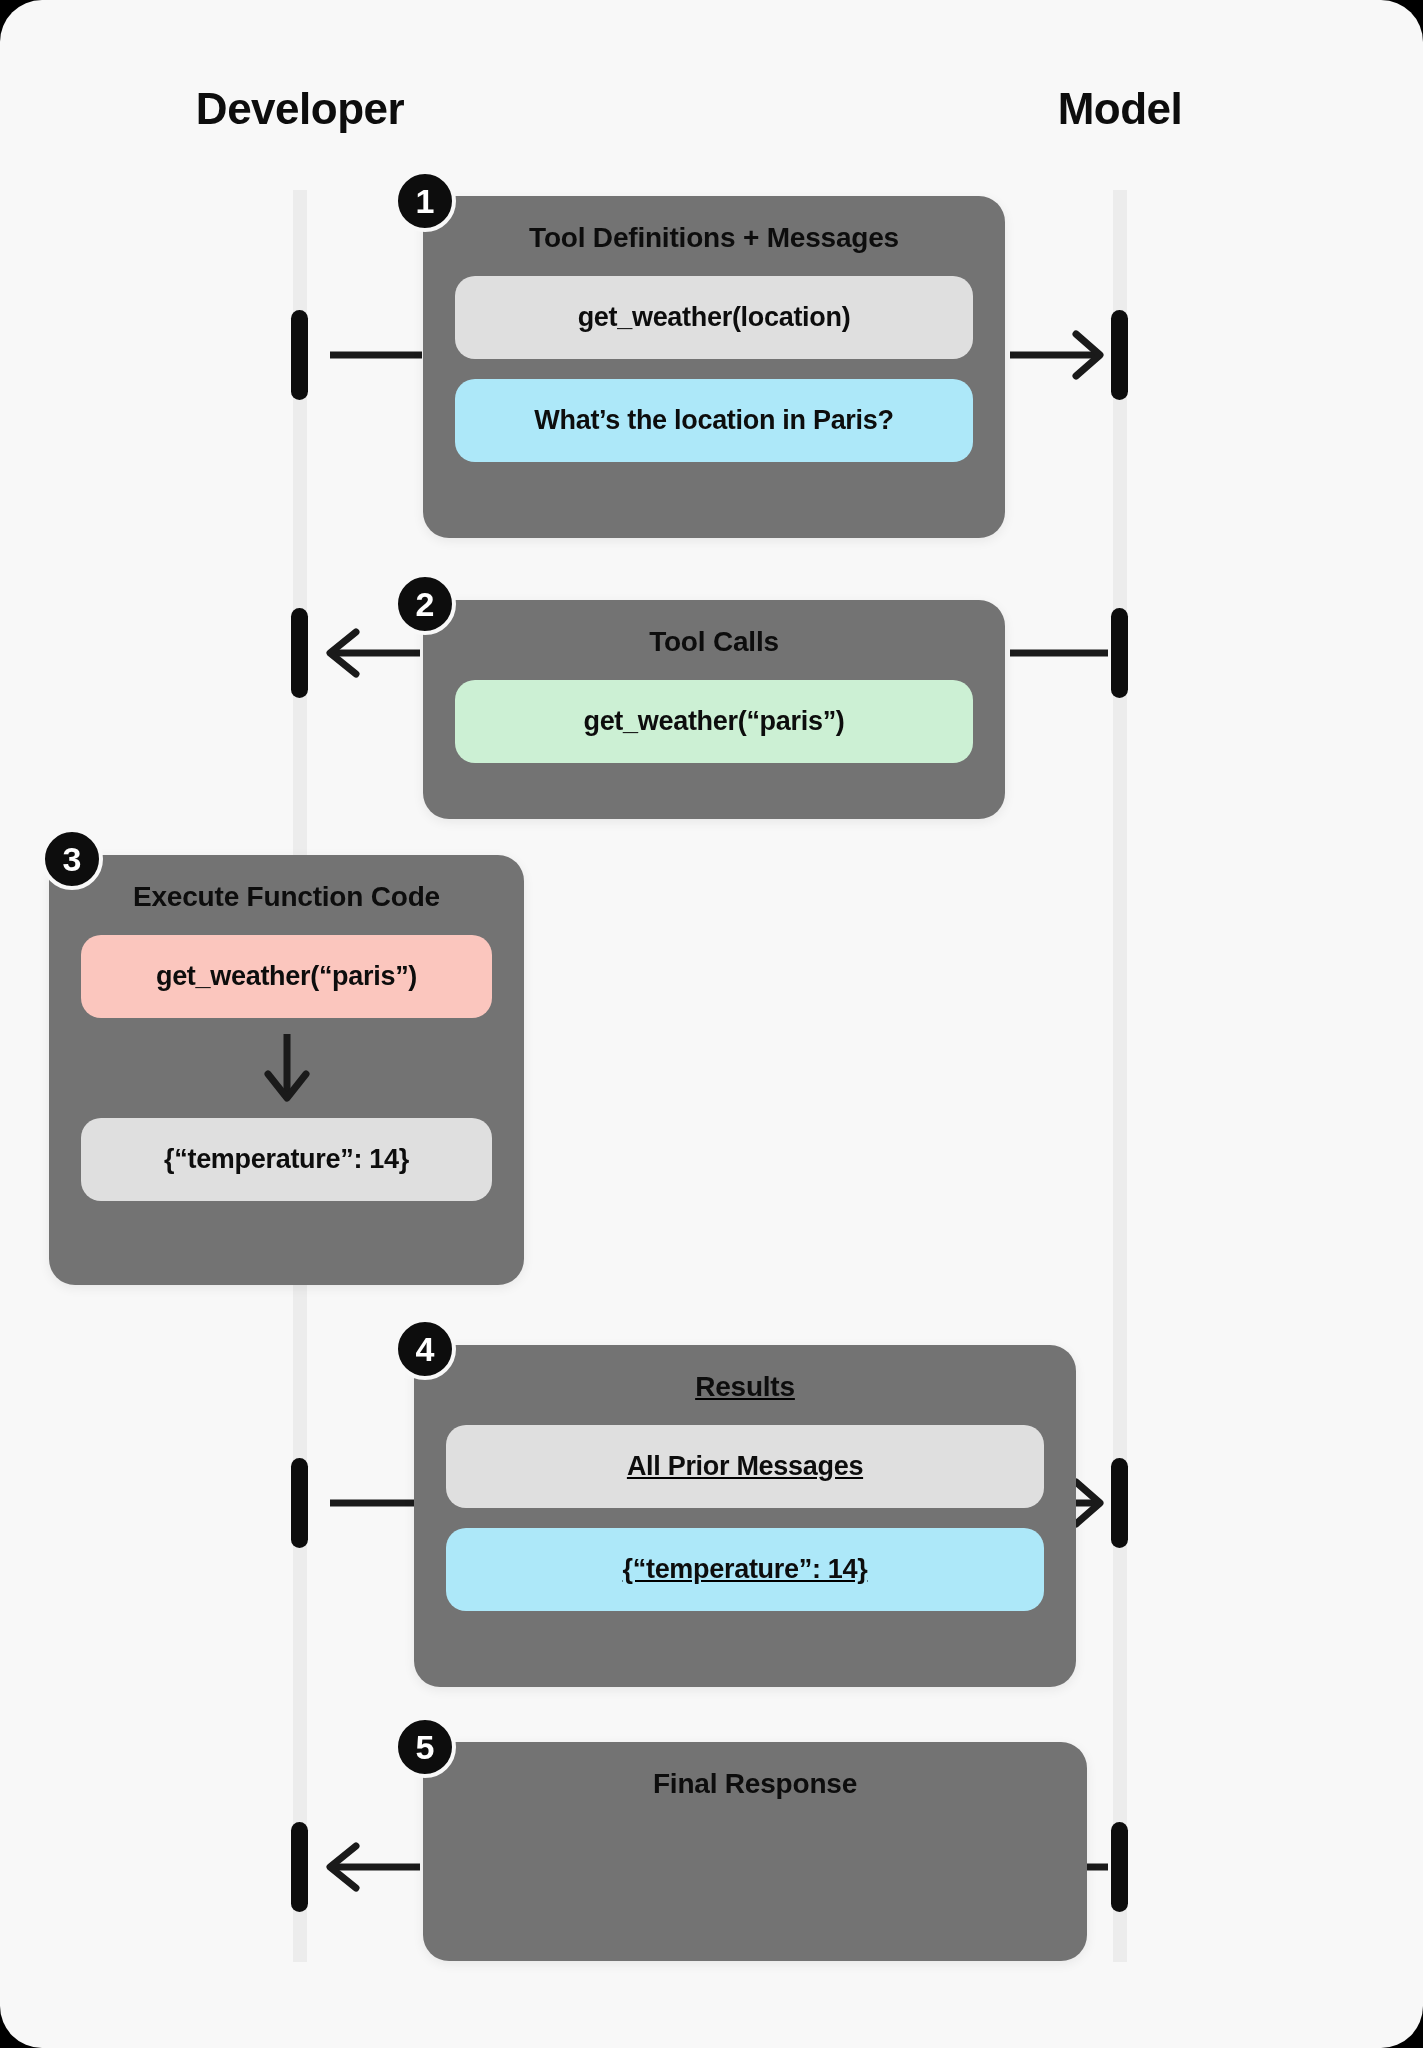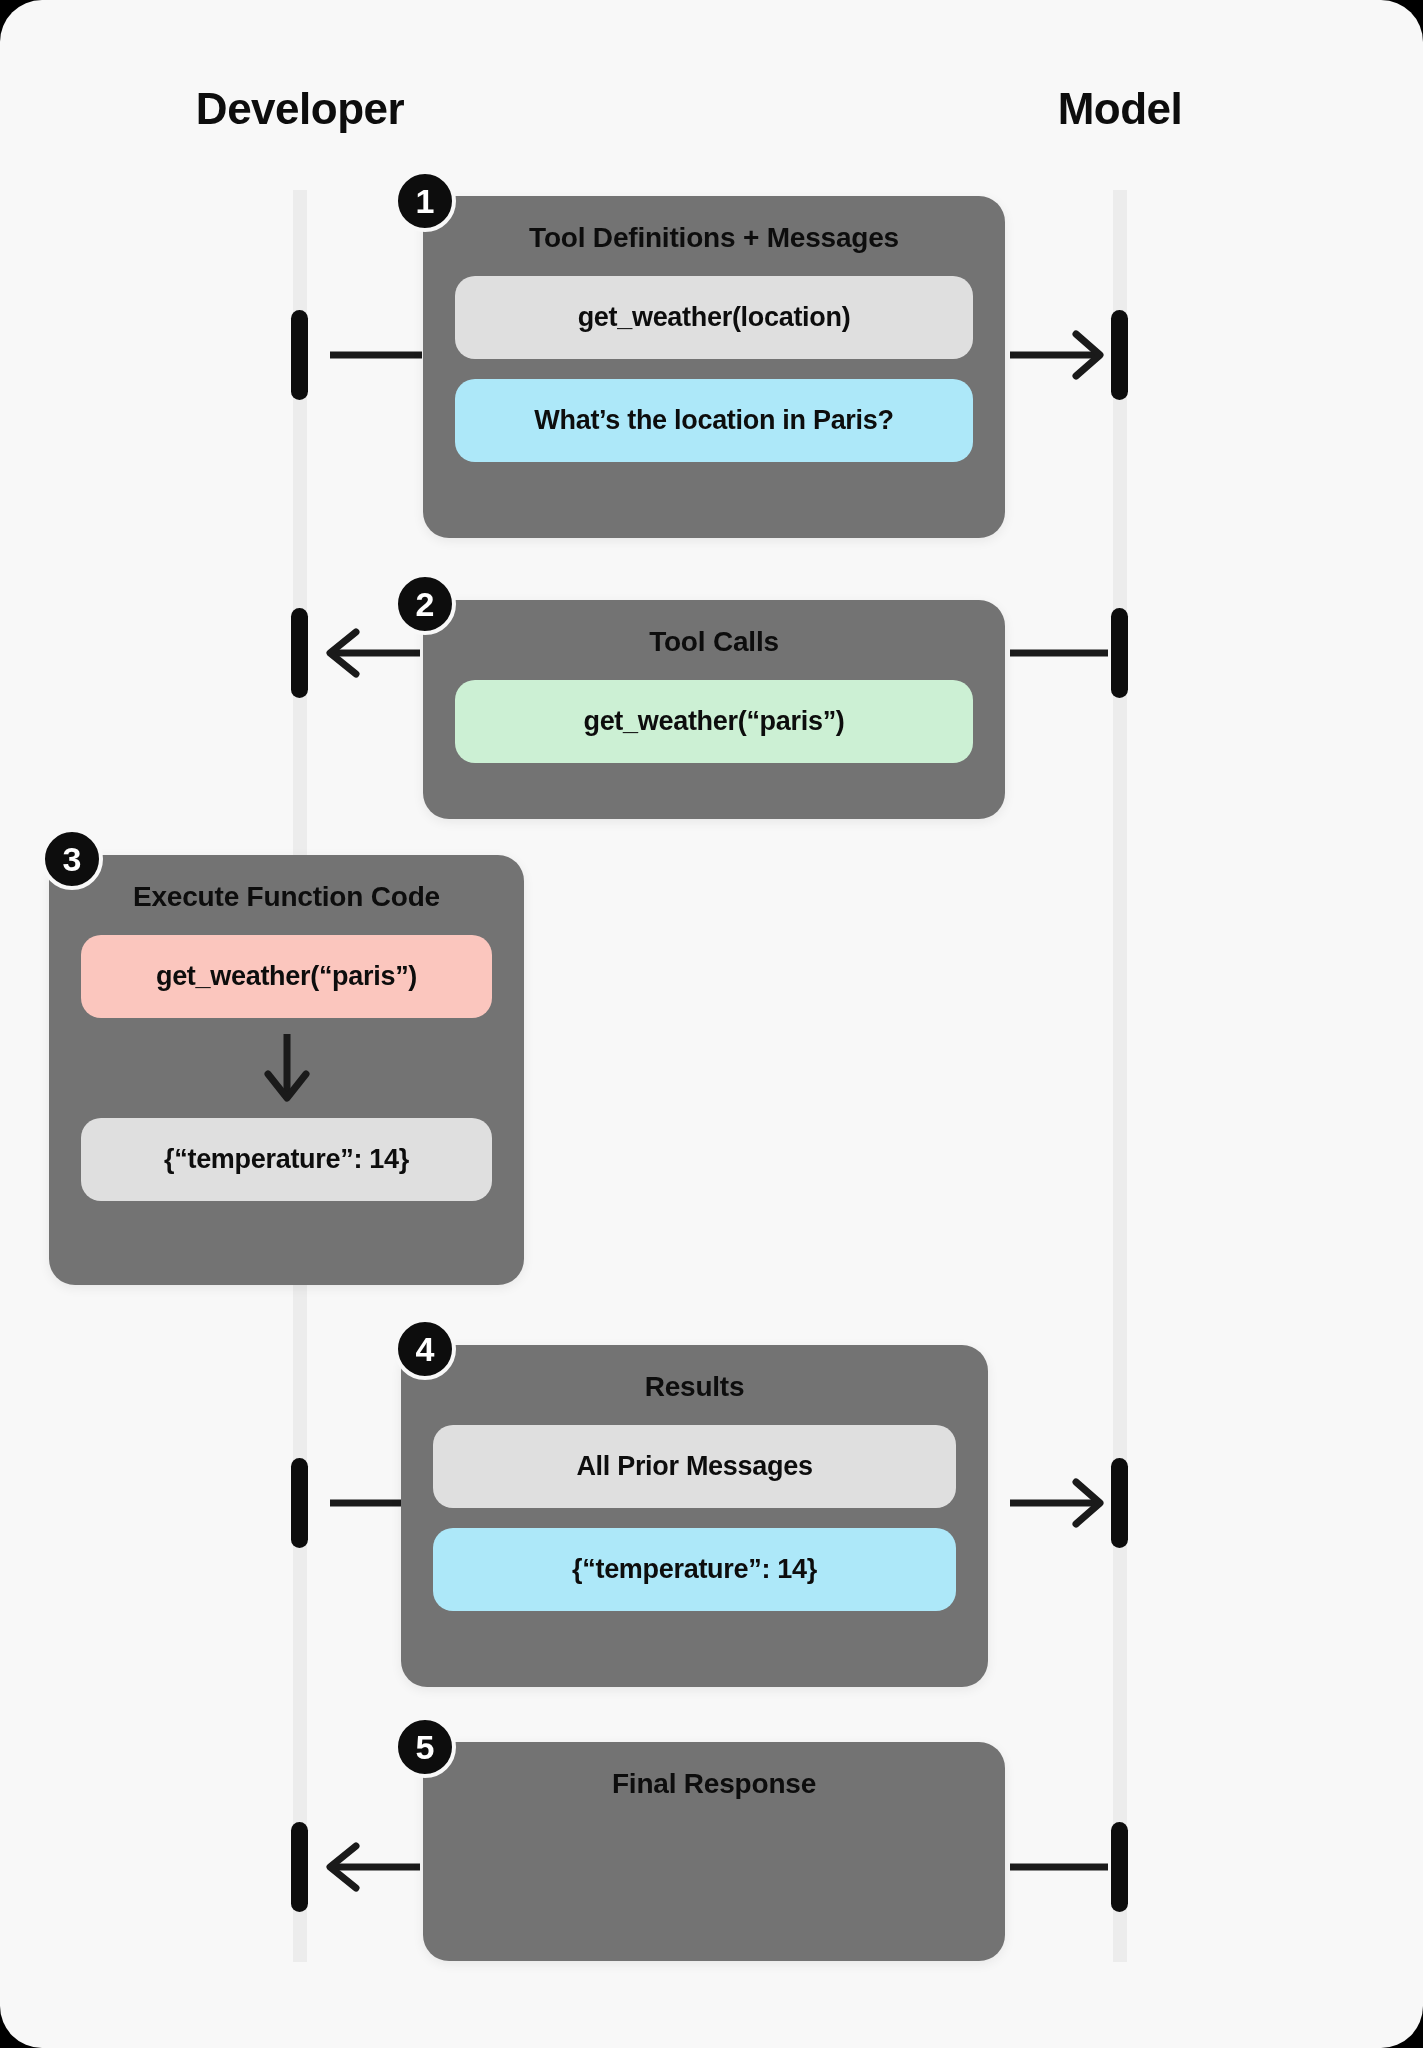--- a/index.html
+++ b/index.html
@@ -186,38 +186,38 @@
     </svg>
   </div>
   <div class="arrow" style="left:1010px; top:1490px; width:100px;">
     <svg width="100" height="26" viewBox="0 0 100 26">
       <line x1="0" y1="13" x2="86" y2="13" stroke="#1A1A1A" stroke-width="7"></line>
       <polyline points="66,-8 90,13 66,34" fill="none" stroke="#1A1A1A" stroke-width="7" stroke-linecap="round" stroke-linejoin="round"></polyline>
     </svg>
   </div>
 
   <div class="badge" style="left:394px; top:1318px;">4</div>
-  <div class="card" style="left:401px; top:1345px; width:587px; height:342px;">
+  <div class="card" style="left:414px; top:1345px; width:662px; height:342px;text-decoration:underline;">
     <div class="card-title">Results</div>
     <div class="pill gray">All Prior Messages</div>
     <div class="pill blue">{“temperature”: 14}</div>
   </div>
 
   <div class="activation" style="left:291px; top:1822px; height:90px;"></div>
   <div class="activation" style="left:1111px; top:1822px; height:90px;"></div>
   <div class="arrow" style="left:318px; top:1854px; width:110px;">
     <svg width="110" height="26" viewBox="0 0 110 26">
       <line x1="102" y1="13" x2="14" y2="13" stroke="#1A1A1A" stroke-width="7"></line>
       <polyline points="38,-8 12,13 38,34" fill="none" stroke="#1A1A1A" stroke-width="7" stroke-linecap="round" stroke-linejoin="round"></polyline>
     </svg>
   </div>
   <div class="arrow" style="left:1010px; top:1854px; width:100px;">
     <svg width="100" height="26" viewBox="0 0 100 26">
       <line x1="0" y1="13" x2="98" y2="13" stroke="#1A1A1A" stroke-width="7"></line>
     </svg>
   </div>
 
   <div class="badge" style="left:394px; top:1716px;">5</div>
-  <div class="card" style="left:423px; top:1742px; width:582px; height:219px;">
+  <div class="card" style="left:423px; top:1742px; width:664px; height:219px;">
     <div class="card-title">Final Response</div>
   </div>
 
 </div>
 
 </body></html>

